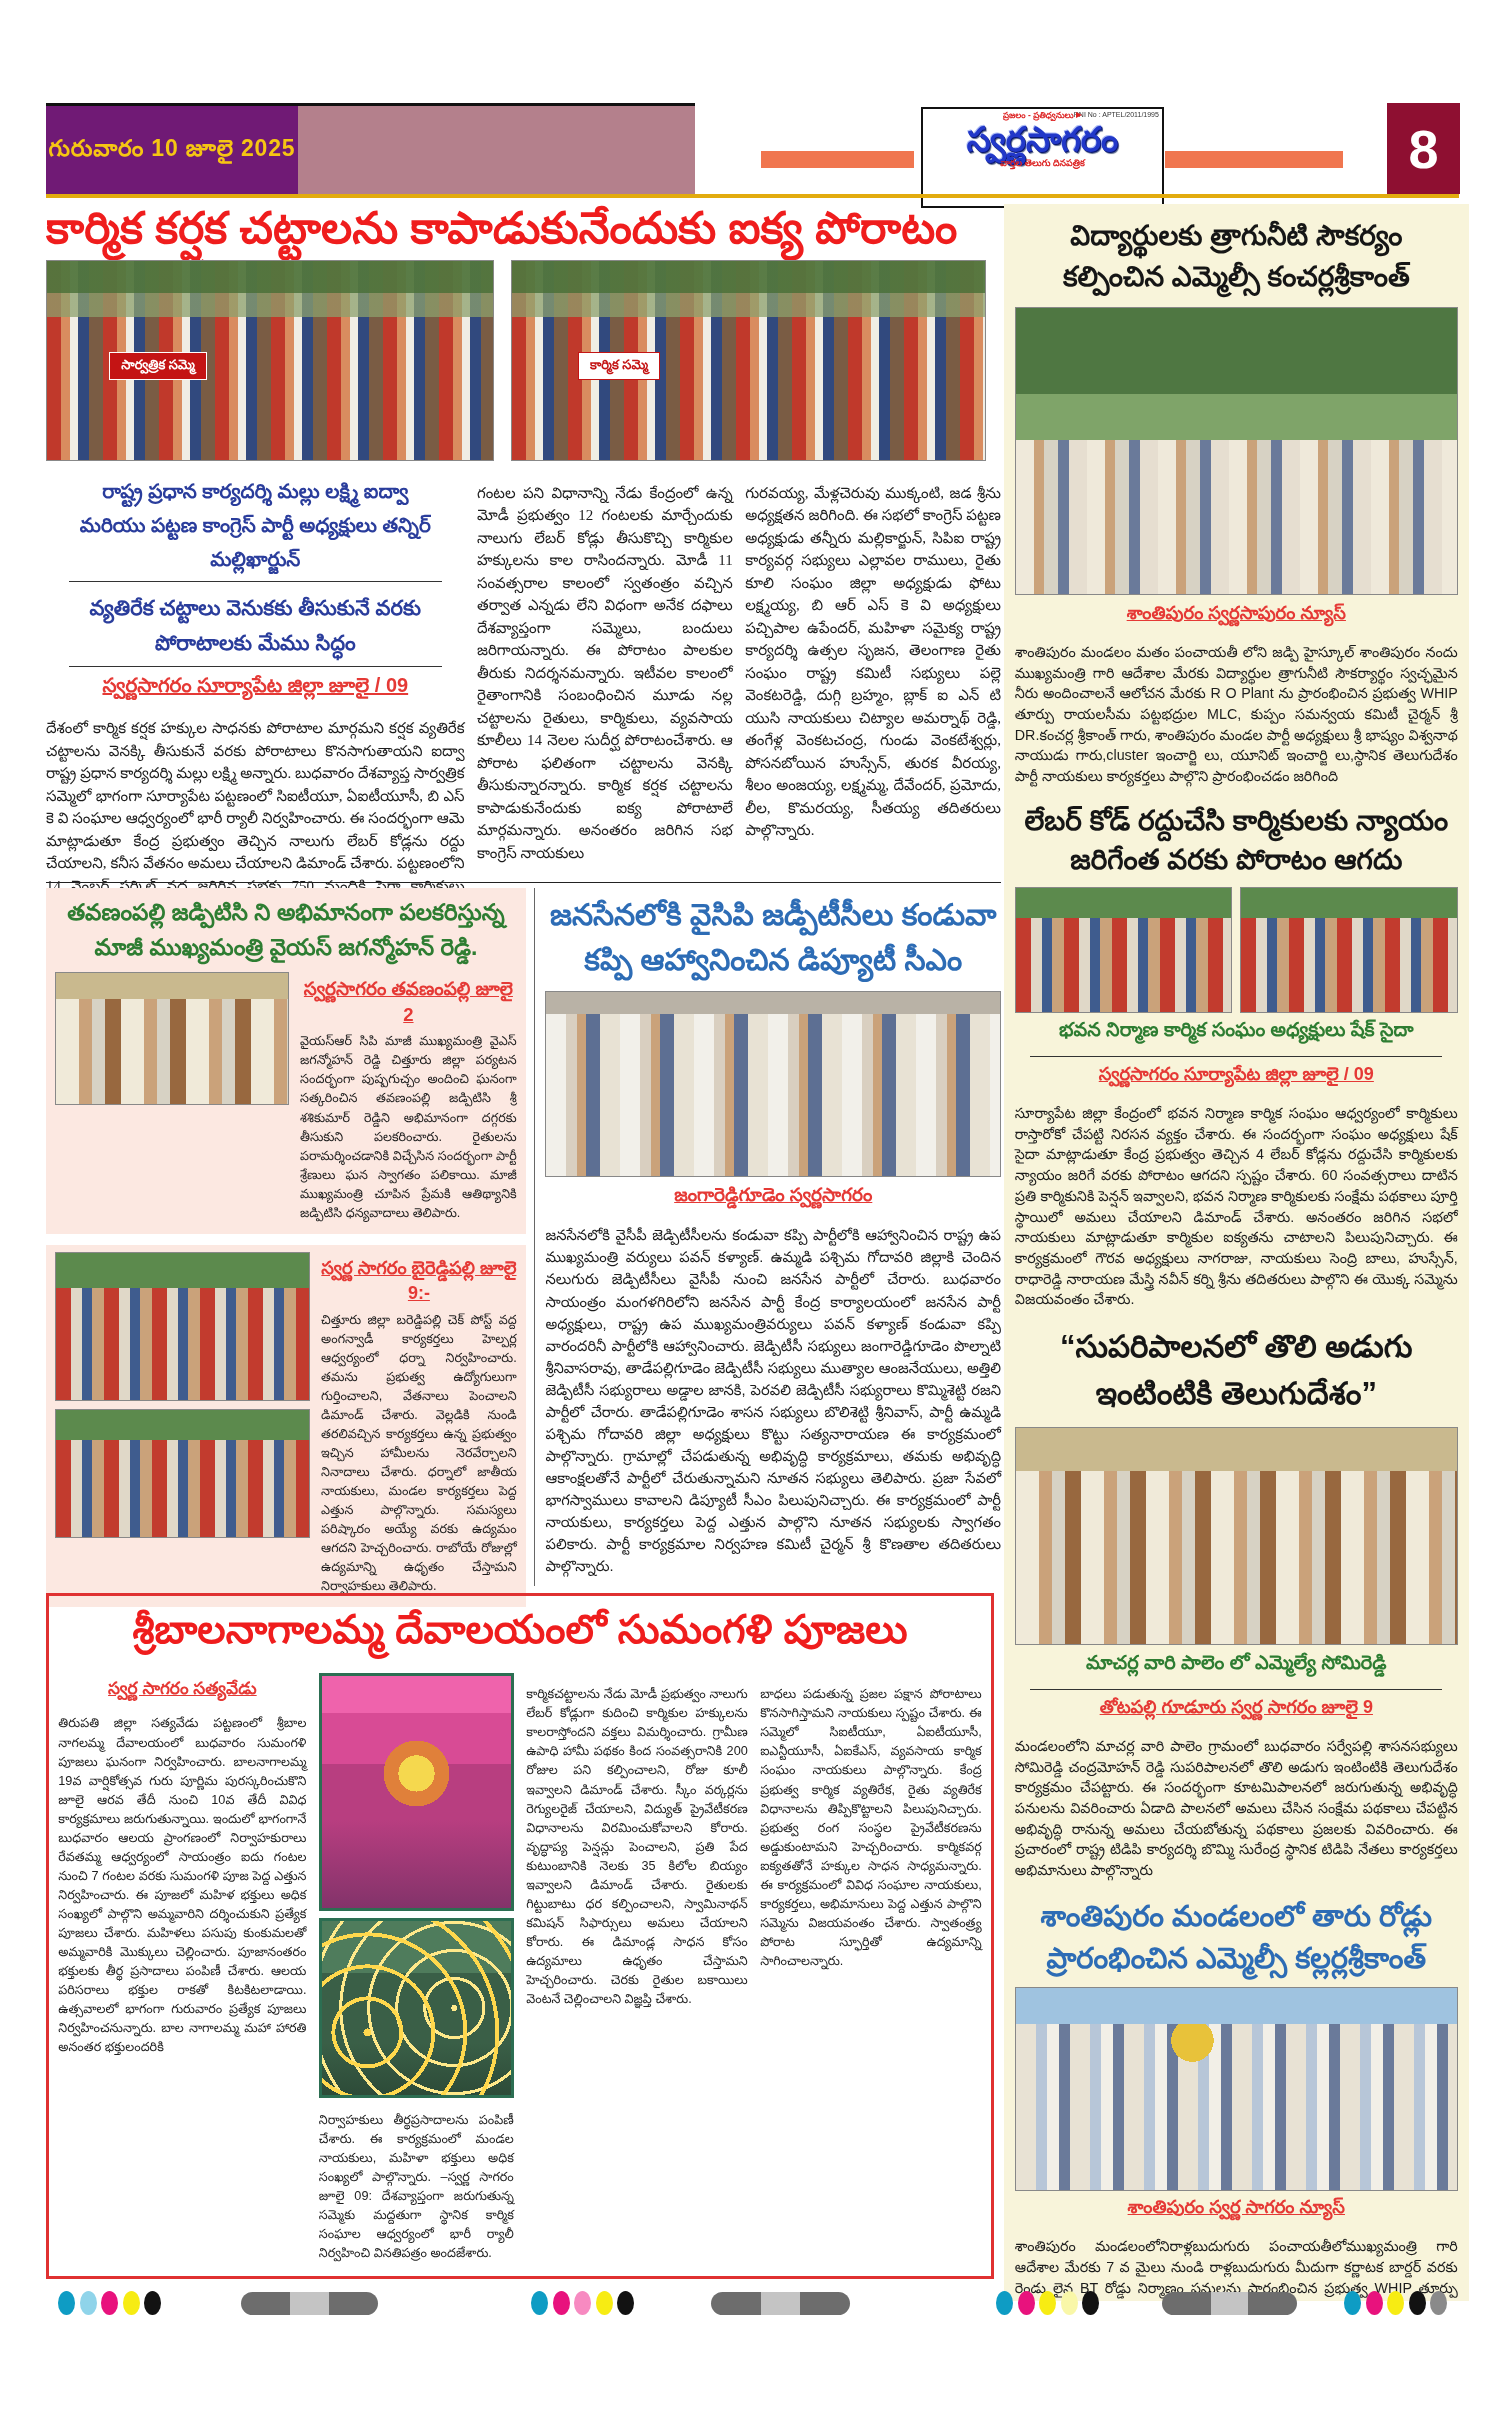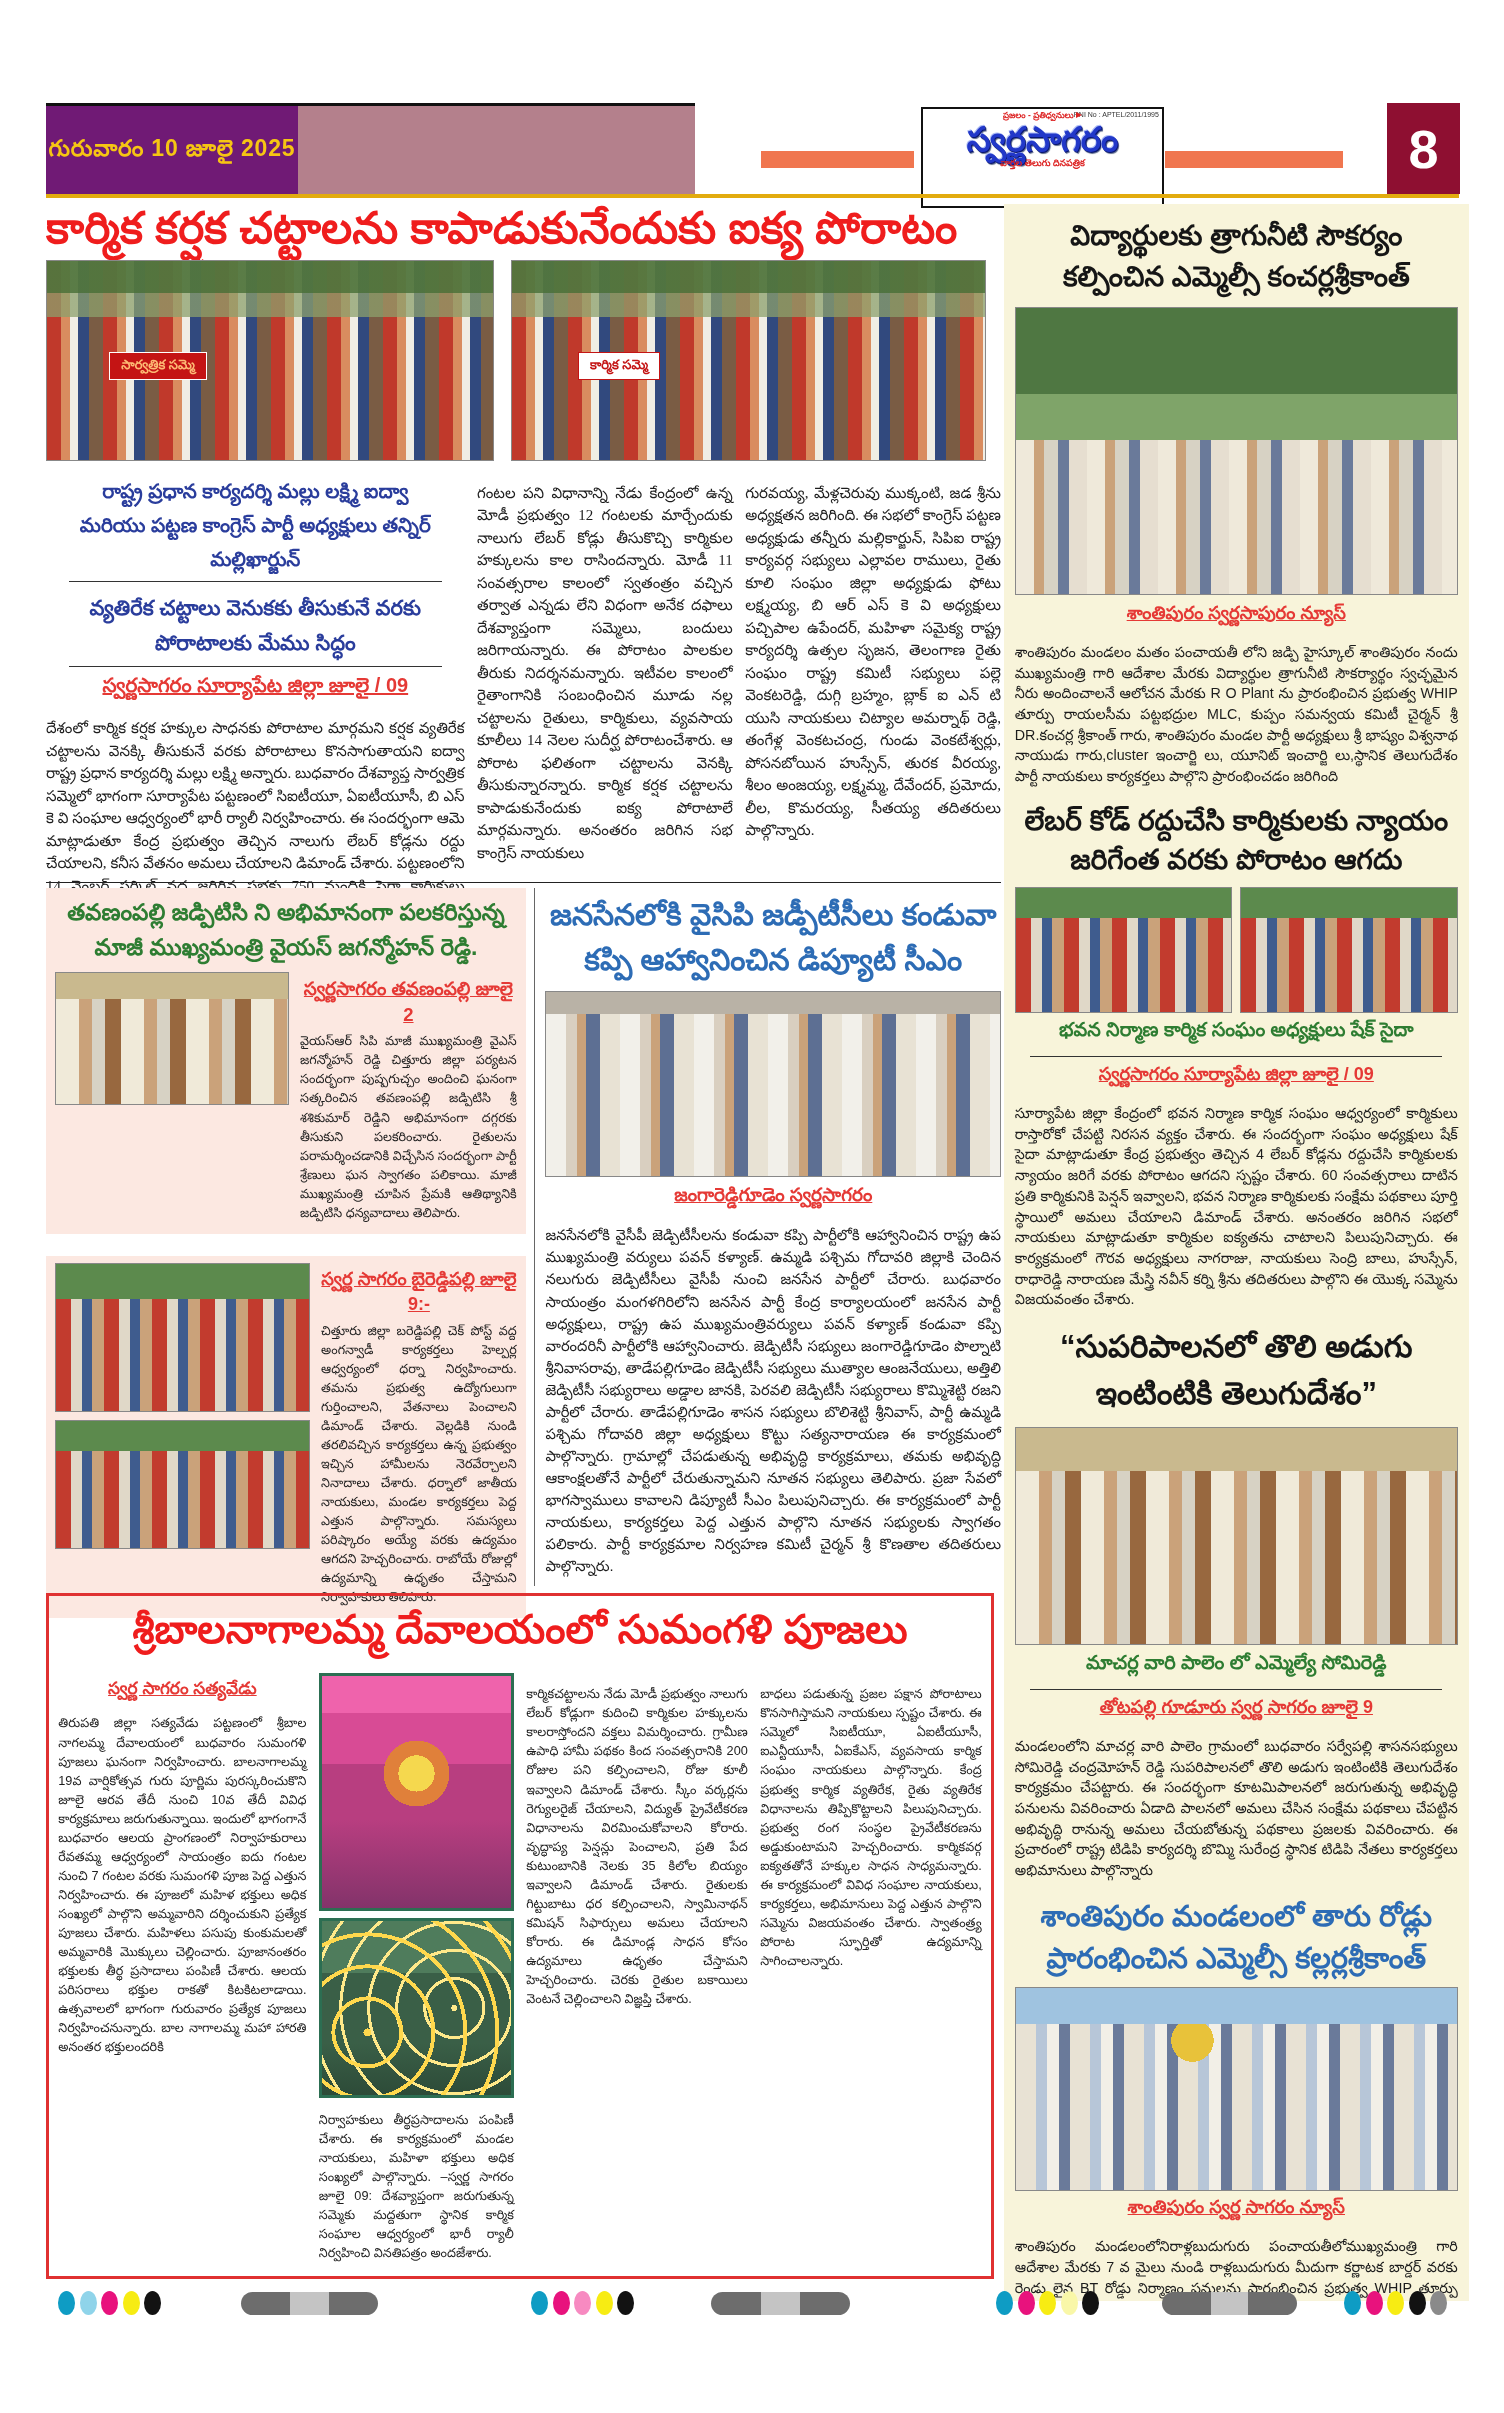--- a/index.html
+++ b/index.html
@@ -32,21 +32,21 @@
   .hl-black{color:#161616;font-weight:bold;text-align:center;}
   .subhead{color:#2a3d9c;font-weight:bold;text-align:center;border-bottom:1.5px solid #333;padding-bottom:4.6px;margin:7.7px 23px;}
   .dateline{color:#e53935;font-weight:bold;text-align:center;text-decoration:underline;margin:6.2px 0;}
   .body-txt{text-align:justify;line-height:1.5;color:#1c1c1c;}
   
   .photo{position:relative;overflow:hidden;border:0.8px solid #888;}
   .ph-rally{background:
      linear-gradient(180deg, rgba(82,118,62,.95) 0 16%, rgba(140,160,108,.75) 16% 28%, rgba(0,0,0,0) 28%),
      repeating-linear-gradient(90deg,#c0392b 0 14px,#d98c5f 14px 23px,#f0ede4 23px 31px,#31497e 31px 42px,#7a5c44 42px 56px),
      linear-gradient(180deg,#cbbfa4 30%,#9b7f63 62%,#8e867b 100%);}
-  .banner{position:absolute;left:14%;top:46%;background:#c41414;color:#fdba74;font-weight:bold;
+  .banner{position:absolute;left:14%;top:46%;background:#c41414;color:#ffffff;font-weight:bold;
           font-size:13px;padding:3.9px 10.8px;border:1.5px solid #fff;white-space:nowrap;}
   .ph-group{background:
      linear-gradient(180deg,#b9b2a6 0 12%,rgba(0,0,0,0) 12%),
      repeating-linear-gradient(90deg,#f2f0ea 0 20px,#d9cfc0 20px 31px,#caa27a 31px 40px,#5d6f93 40px 54px,#e8e2d4 54px 74px),
      linear-gradient(180deg,#c9c2b2 0 40%,#8f836f 100%);}
   .ph-trees{background:
      linear-gradient(180deg,#4f7742 0 30%,#7fa469 30% 46%,rgba(0,0,0,0) 46%),
      repeating-linear-gradient(90deg,#efe9da 0 18.5px,#caa27a 18.5px 28px,#d7d2c4 28px 42px,#6a7a9a 42px 53px,#e6ded0 53px 71px),
      linear-gradient(180deg,#b8ad96 40%,#9a8a70 100%);}
   .ph-protest{background:
@@ -75,21 +75,21 @@
   .photos-row{display:flex;gap:17px;margin-bottom:6.2px;}
   .three-cols{display:flex;gap:12.4px;margin-top:4.6px;}
   .col-a{width:45%;}
   .col-b{width:27.5%;}
   .col-c{width:27.5%;}
   .sub1{font-size:21px;line-height:1.7;}
   .sub2{font-size:20px;line-height:1.7;}
   .dl-strike{font-size:20px;}
   .main-left .body-txt{font-size:15px;font-family:Liberation Serif, serif;}
   .mid-row{left:46px;top:882px;width:955px;height:704px;display:flex;border-top:1.5px solid #222;padding-top:4.6px;box-sizing:border-box;}
-  .mid-left{width:480px;display:flex;flex-direction:column;gap:22px;}
+  .mid-left{width:480px;display:flex;flex-direction:column;gap:11px;}
   .pink-box{background:#fce8e1;padding:7.7px 9.3px;box-sizing:border-box;}
   .jagan-head{font-size:23px;line-height:1.5;}
   .jagan-flex{display:flex;gap:10.8px;margin-top:7.7px;}
   .jagan-flex .photo{width:232px;height:131px;flex:none;}
   .jagan-txt{font-size:12.7px;flex:1;}
   .angan-head{font-size:32px;margin:3.1px 0 9.3px 0;}
   .angan-flex{display:flex;gap:10.8px;}
   .angan-photos{width:255px;flex:none;display:flex;flex-direction:column;gap:7.7px;}
   .angan-txt{font-size:12.7px;flex:1;}
   .mid-right{flex:1;border-left:1.5px solid #666;padding-left:10.8px;margin-left:7.7px;}

